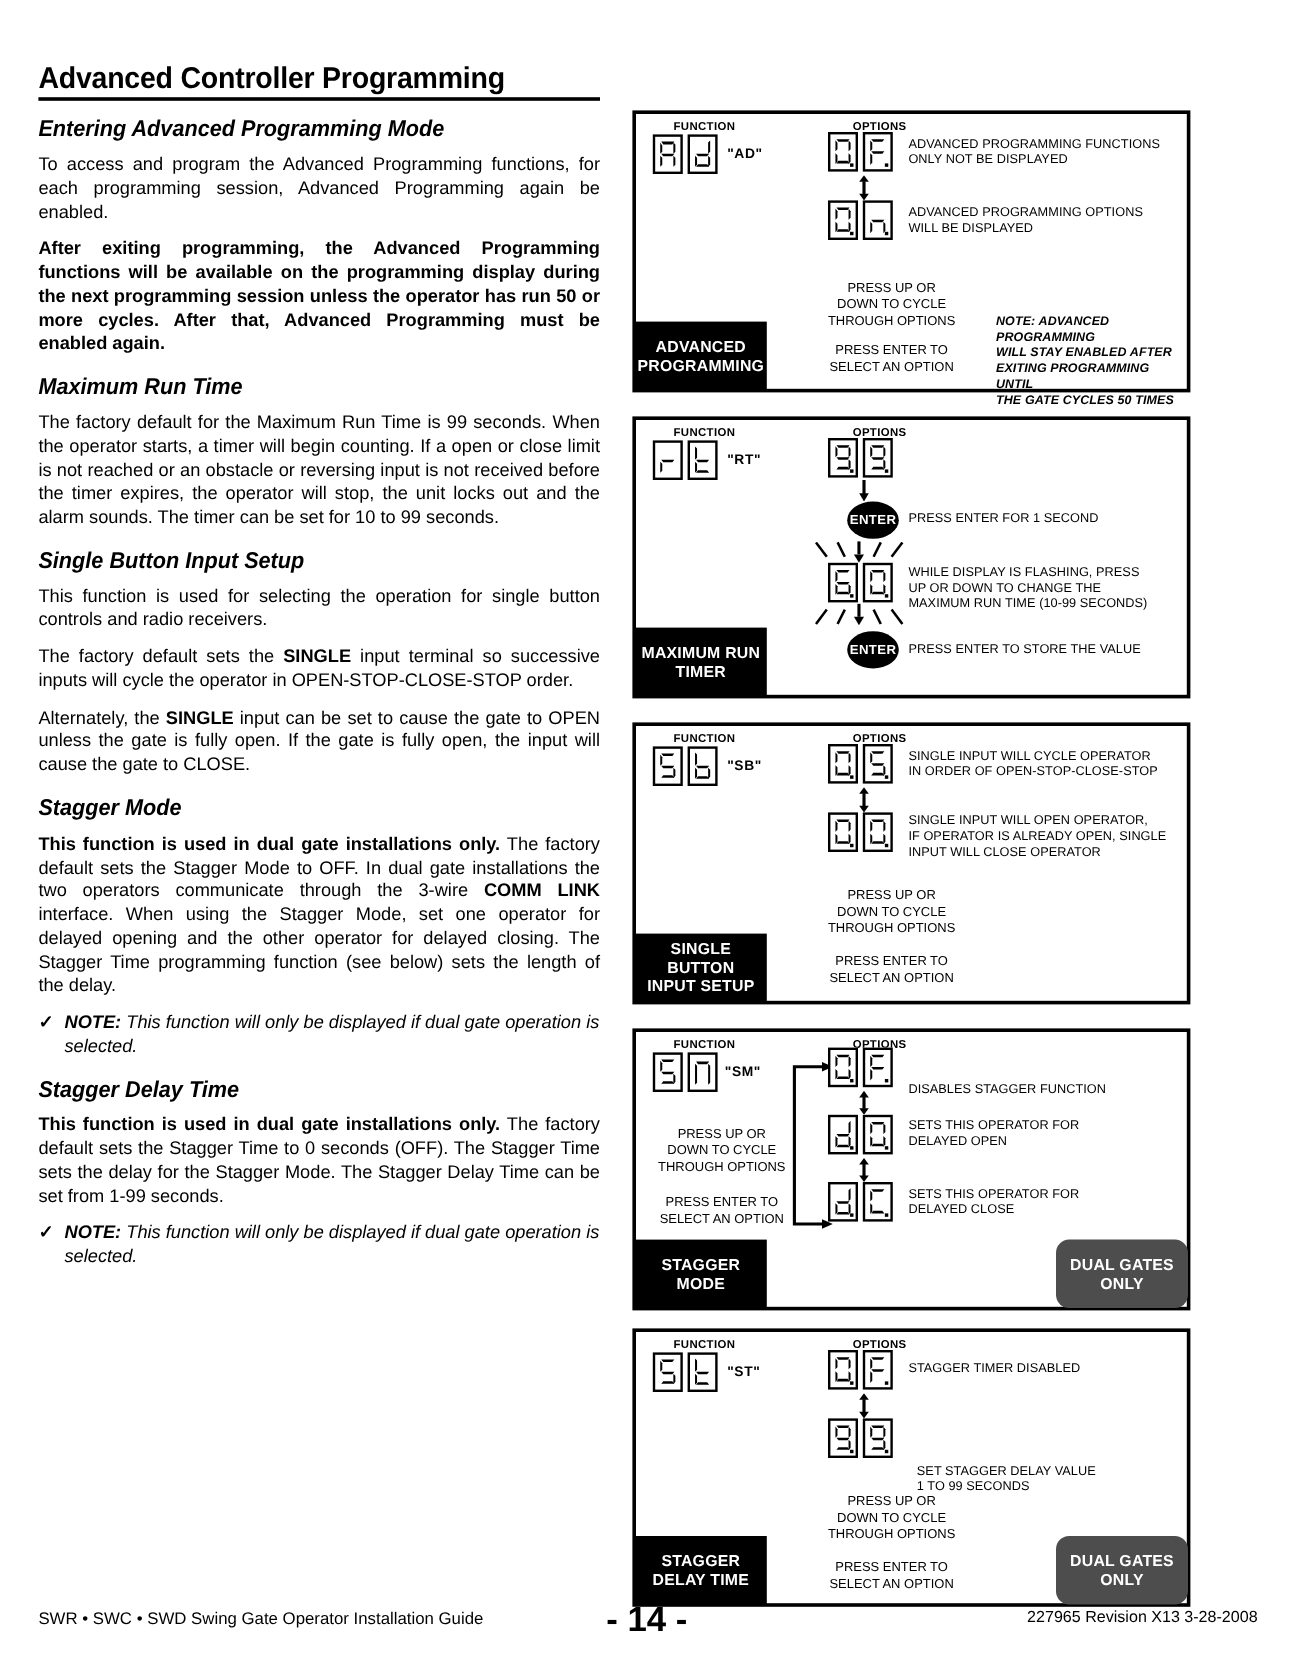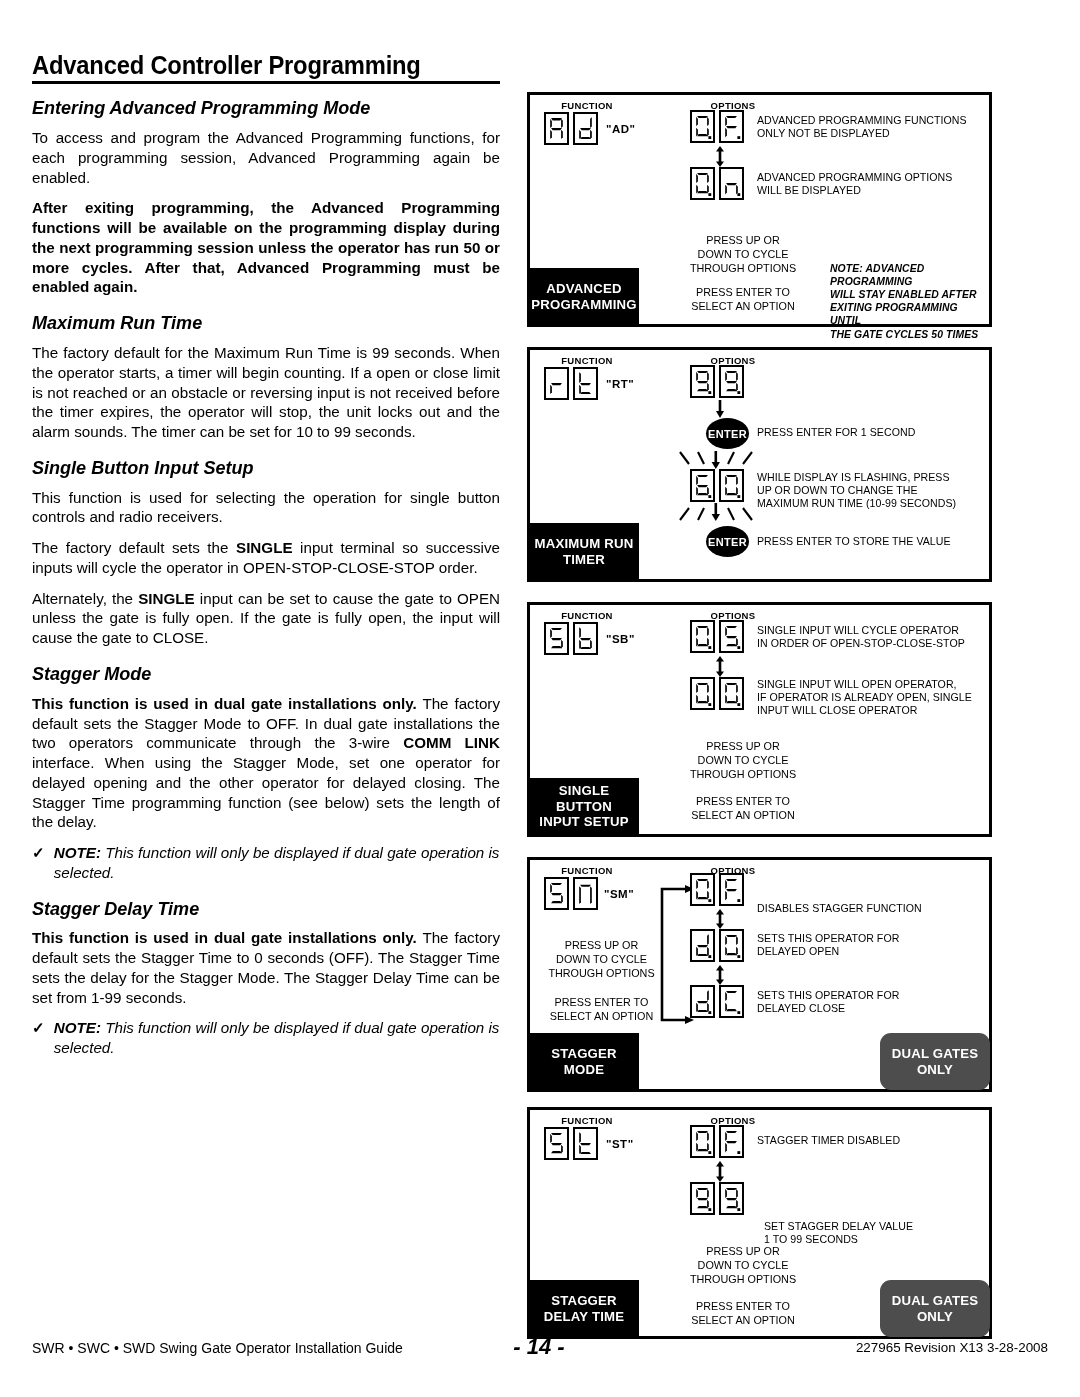--- a/index.html
+++ b/index.html
@@ -91,21 +91,21 @@
     font-size:13.2px;font-weight:bold;text-align:center;
     line-height:1.18;padding:4px 0;letter-spacing:0.2px;
     display:flex;flex-direction:column;justify-content:center;border-radius:11px;
   }
   .arrowsvg{position:absolute;}
 
   
   .footer{position:absolute;left:0;top:1336px;width:1080px;height:40px;}
   .f-left{position:absolute;left:32px;top:4px;font-size:14px;}
   .f-page{position:absolute;left:469px;top:-2px;width:140px;text-align:center;
-          font-size:22px;font-weight:bold;font-style:italic;}
+          font-size:29px;font-weight:bold;}
   .f-right{position:absolute;right:32px;top:4px;font-size:13.4px;}
 </style>
 </head>
 <body>
 
 <div class="page">
 
   <div class="left-col">
 
     <div class="page-title">Advanced Controller Programming</div>

